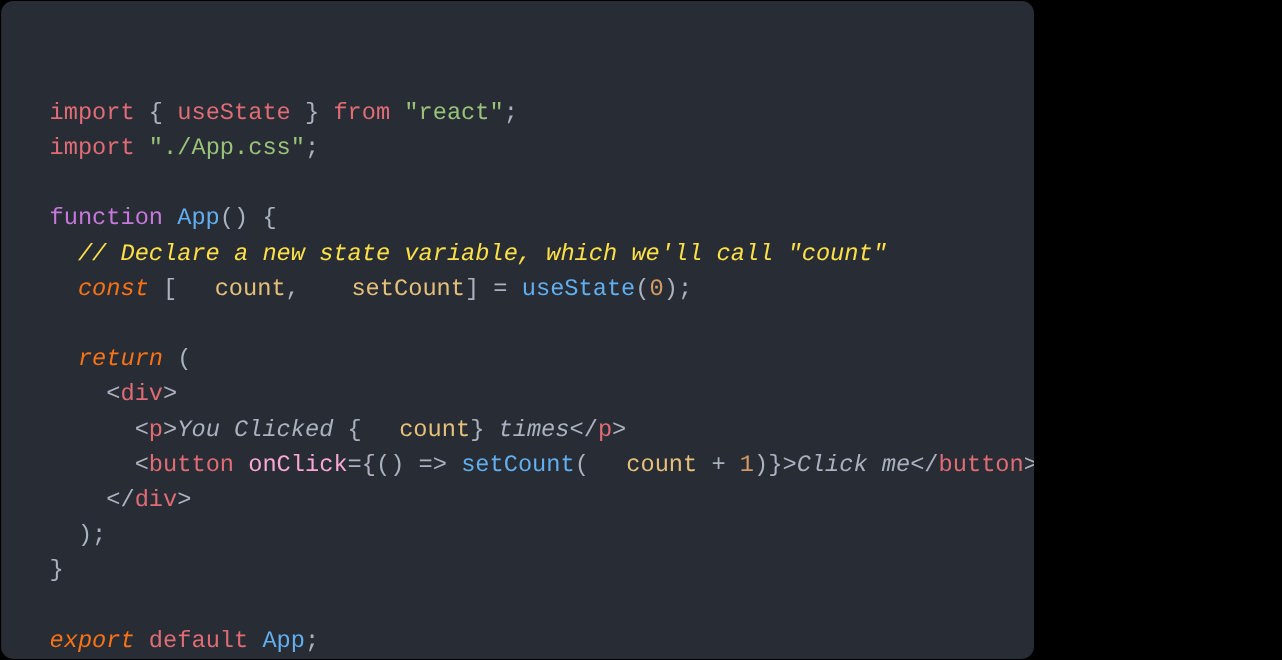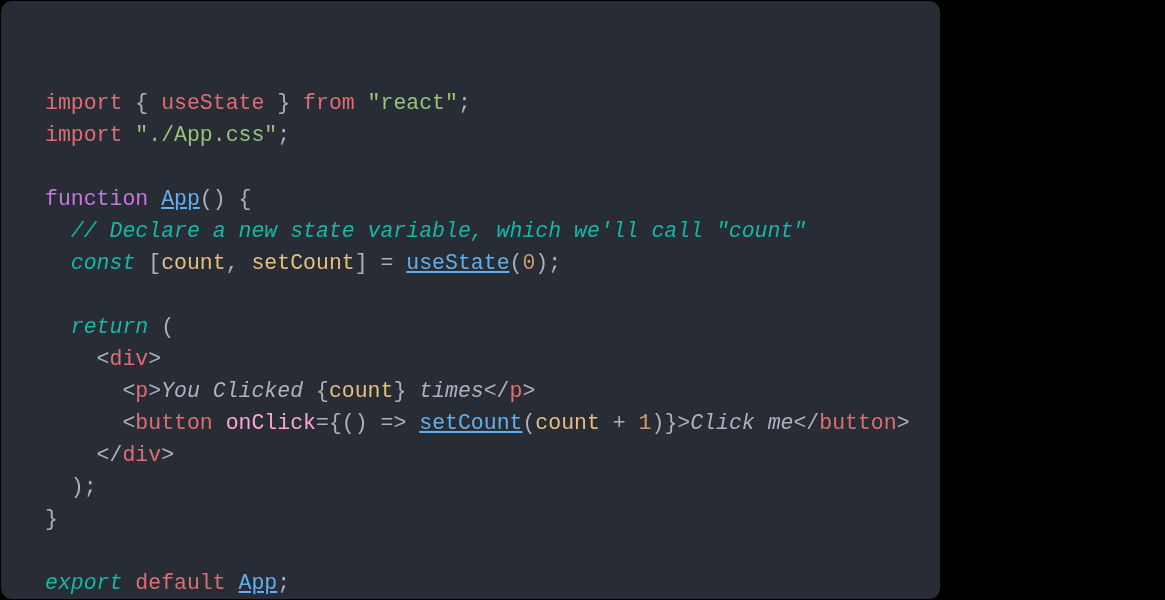--- a/index.html
+++ b/index.html
@@ -20,28 +20,28 @@
     padding: 22px 20px 22px 44px;
     font-family: "SFMono-Regular", "Menlo", "Consolas", "Liberation Mono", monospace;
     font-size: 21.5px;
     line-height: 32px;
     color: #abb2bf;
     white-space: pre;
     overflow: hidden;
   }
   .tok-keyword-red    { color: #e06c75; }
   .tok-keyword-purple { color: #c678dd; }
-  .tok-keyword-italic { color: #14b8a6; font-style: italic; }
+  .tok-keyword-italic { color: #f97316; font-style: italic; }
   .tok-punct          { color: #abb2bf; }
-  .tok-func           { color: #61afef; text-decoration: underline; }
-  .tok-ident          { color: #e5c07b; }
+  .tok-func           { color: #61afef; }
+  .tok-ident          { color: #e5c07b; margin-left: 34px; }
   .tok-ident2         { color: #e06c75; }
   .tok-string         { color: #98c379; }
   .tok-number         { color: #d19a66; }
-  .tok-comment        { color: #14b8a6; font-style: italic; }
+  .tok-comment        { color: #fde047; font-style: italic; }
   .tok-attr           { color: #f9a8d4; }
   .tok-text           { color: #abb2bf; font-style: italic; }
   .tok-default        { color: #abb2bf; }
 </style>
 </head>
 <body>
 
 <div class="code-panel">
   <div id="code-content"><div><span class="tok-keyword-red">import</span><span class="tok-default"> </span><span class="tok-punct">{</span><span class="tok-default"> </span><span class="tok-ident2">useState</span><span class="tok-default"> </span><span class="tok-punct">}</span><span class="tok-default"> </span><span class="tok-keyword-red">from</span><span class="tok-default"> </span><span class="tok-string">"react"</span><span class="tok-punct">;</span></div><div><span class="tok-keyword-red">import</span><span class="tok-default"> </span><span class="tok-string">"./App.css"</span><span class="tok-punct">;</span></div><div>&nbsp;</div><div><span class="tok-keyword-purple">function</span><span class="tok-default"> </span><span class="tok-func">App</span><span class="tok-punct">()</span><span class="tok-default"> </span><span class="tok-punct">{</span></div><div><span class="tok-default">  </span><span class="tok-comment">// Declare a new state variable, which we'll call "count"</span></div><div><span class="tok-default">  </span><span class="tok-keyword-italic">const</span><span class="tok-default"> </span><span class="tok-punct">[</span><span class="tok-ident">count</span><span class="tok-punct">,</span><span class="tok-default"> </span><span class="tok-ident">setCount</span><span class="tok-punct">]</span><span class="tok-default"> </span><span class="tok-punct">=</span><span class="tok-default"> </span><span class="tok-func">useState</span><span class="tok-punct">(</span><span class="tok-number">0</span><span class="tok-punct">)</span><span class="tok-punct">;</span></div><div>&nbsp;</div><div><span class="tok-default">  </span><span class="tok-keyword-italic">return</span><span class="tok-default"> </span><span class="tok-punct">(</span></div><div><span class="tok-default">    </span><span class="tok-punct">&lt;</span><span class="tok-ident2">div</span><span class="tok-punct">&gt;</span></div><div><span class="tok-default">      </span><span class="tok-punct">&lt;</span><span class="tok-ident2">p</span><span class="tok-punct">&gt;</span><span class="tok-text">You Clicked </span><span class="tok-punct">{</span><span class="tok-ident">count</span><span class="tok-punct">}</span><span class="tok-text"> times</span><span class="tok-punct">&lt;/</span><span class="tok-ident2">p</span><span class="tok-punct">&gt;</span></div><div><span class="tok-default">      </span><span class="tok-punct">&lt;</span><span class="tok-ident2">button</span><span class="tok-default"> </span><span class="tok-attr">onClick</span><span class="tok-punct">=</span><span class="tok-punct">{</span><span class="tok-punct">()</span><span class="tok-default"> </span><span class="tok-punct">=&gt;</span><span class="tok-default"> </span><span class="tok-func">setCount</span><span class="tok-punct">(</span><span class="tok-ident">count</span><span class="tok-default"> </span><span class="tok-punct">+</span><span class="tok-default"> </span><span class="tok-number">1</span><span class="tok-punct">)</span><span class="tok-punct">}</span><span class="tok-punct">&gt;</span><span class="tok-text">Click me</span><span class="tok-punct">&lt;/</span><span class="tok-ident2">button</span><span class="tok-punct">&gt;</span></div><div><span class="tok-default">    </span><span class="tok-punct">&lt;/</span><span class="tok-ident2">div</span><span class="tok-punct">&gt;</span></div><div><span class="tok-default">  </span><span class="tok-punct">)</span><span class="tok-punct">;</span></div><div><span class="tok-punct">}</span></div><div>&nbsp;</div><div><span class="tok-keyword-italic">export</span><span class="tok-default"> </span><span class="tok-keyword-red">default</span><span class="tok-default"> </span><span class="tok-func">App</span><span class="tok-punct">;</span></div></div>
 </div>

